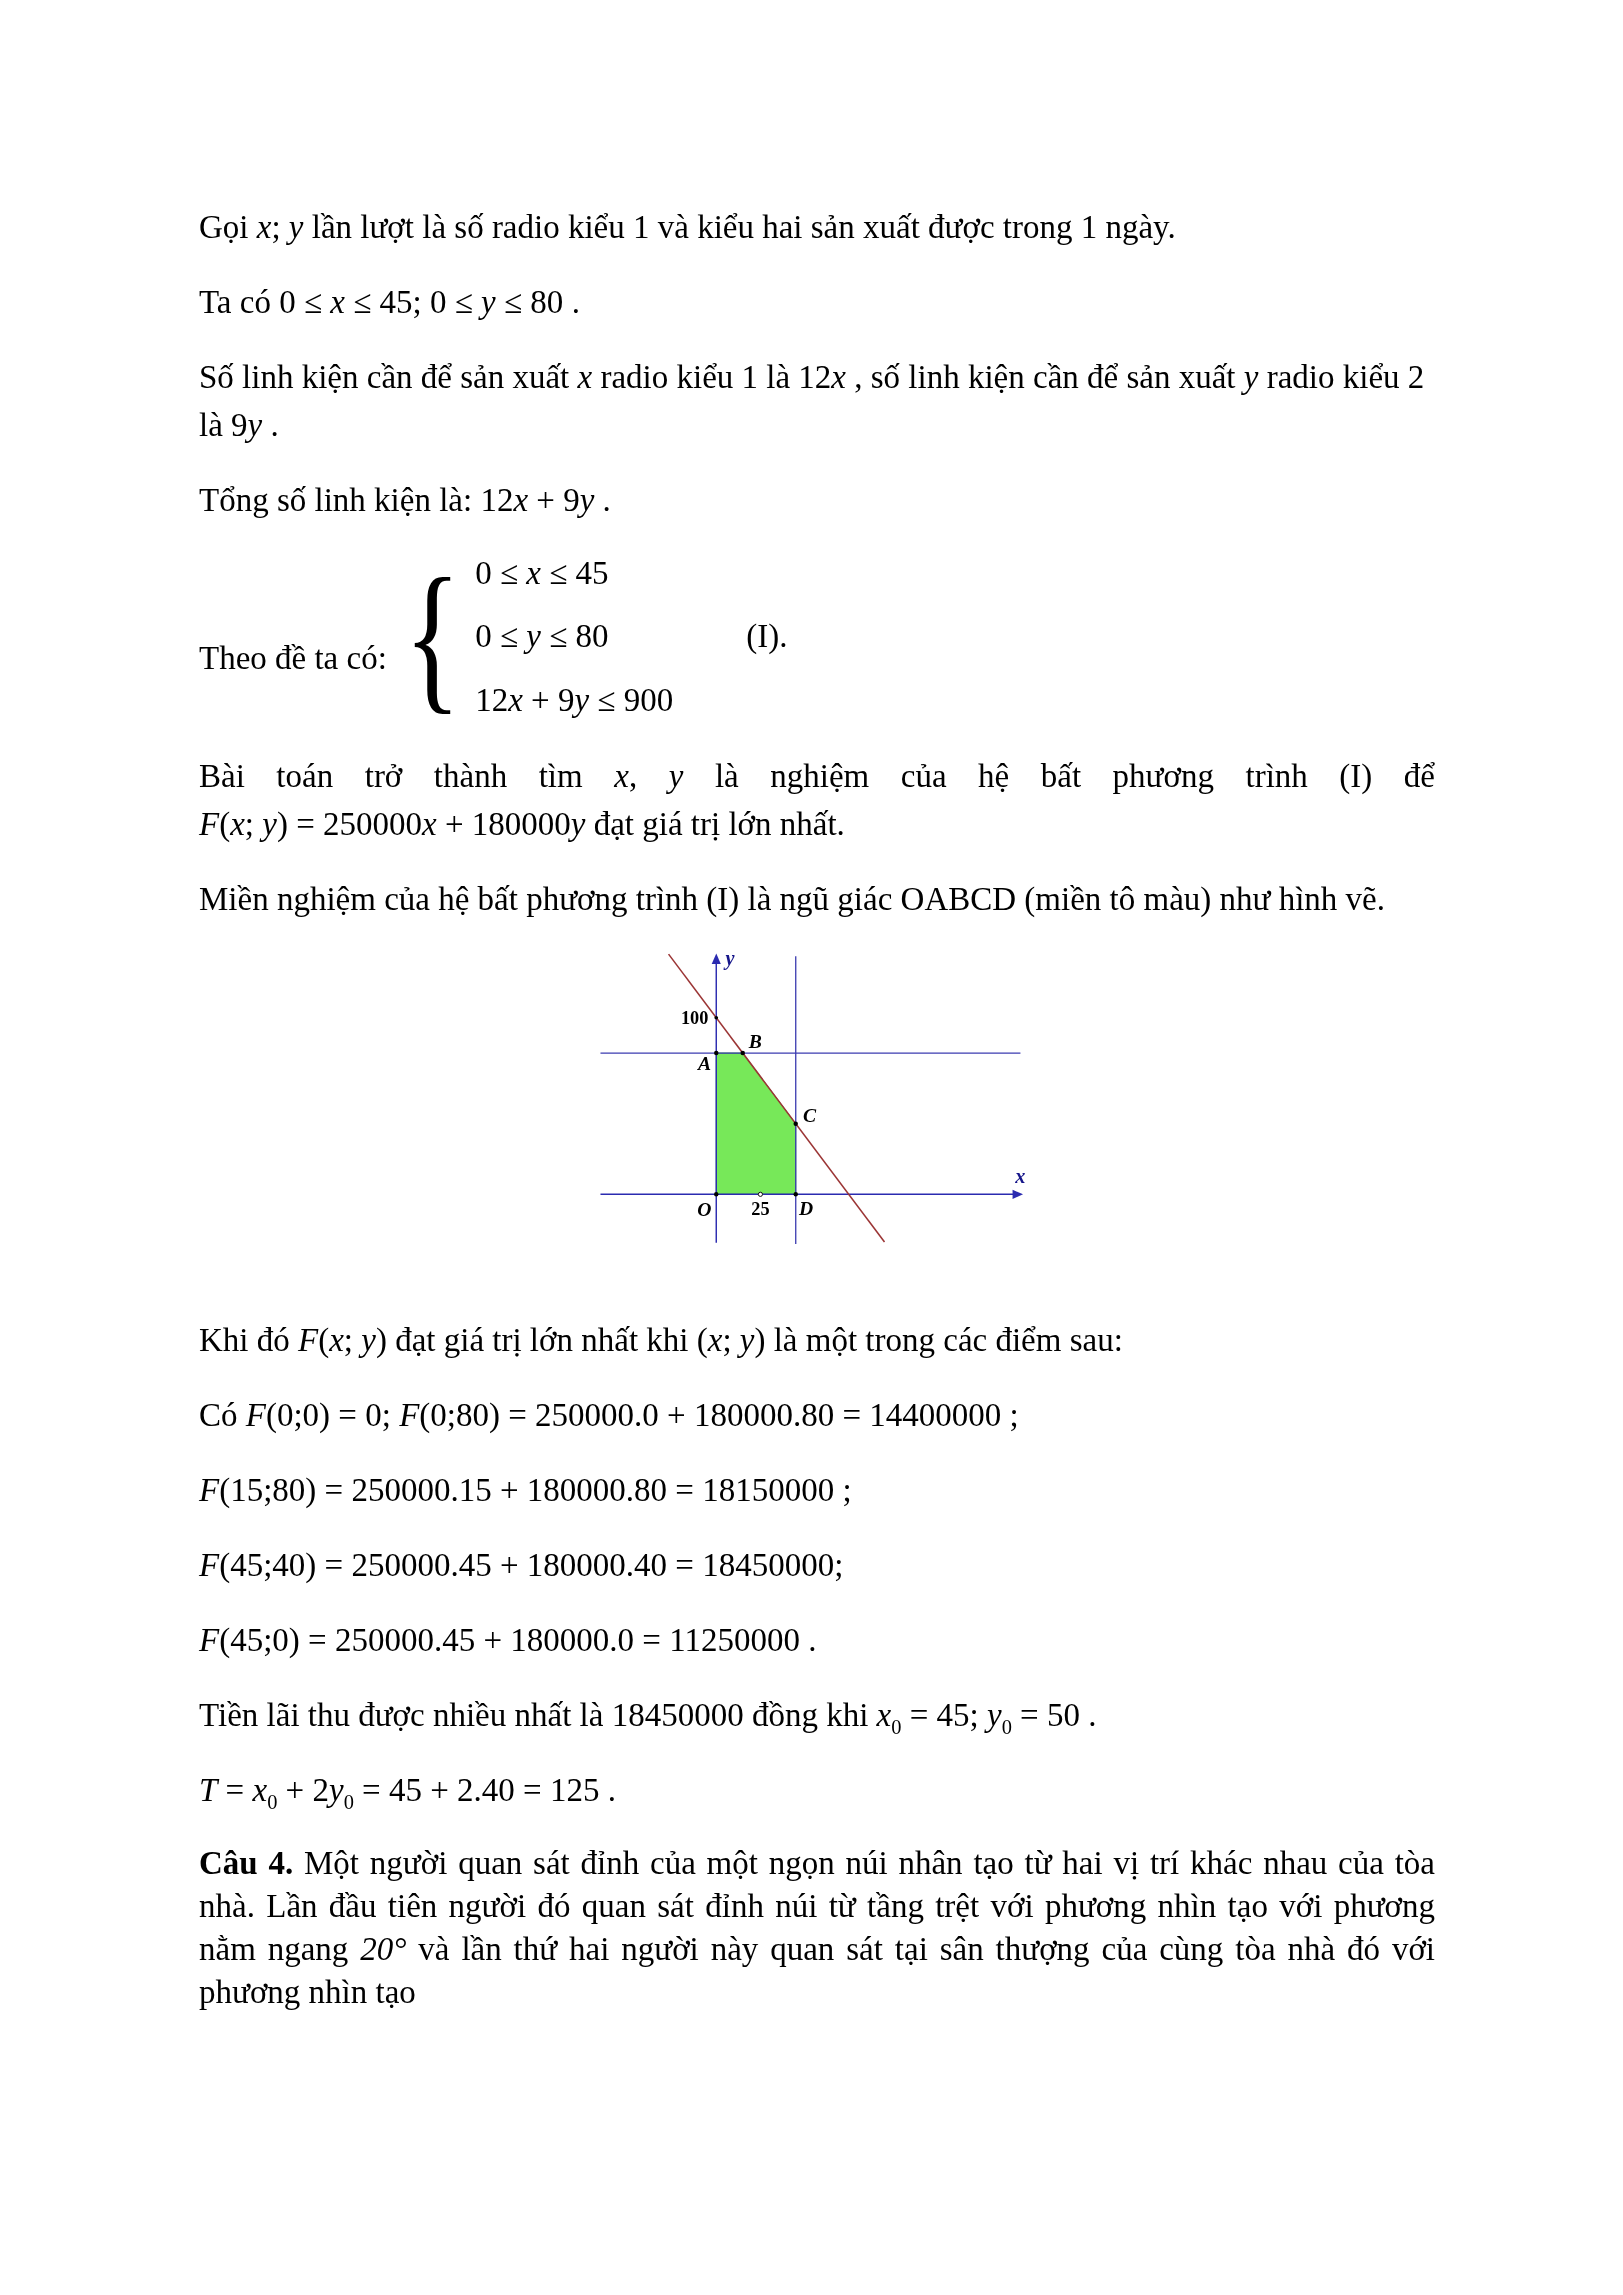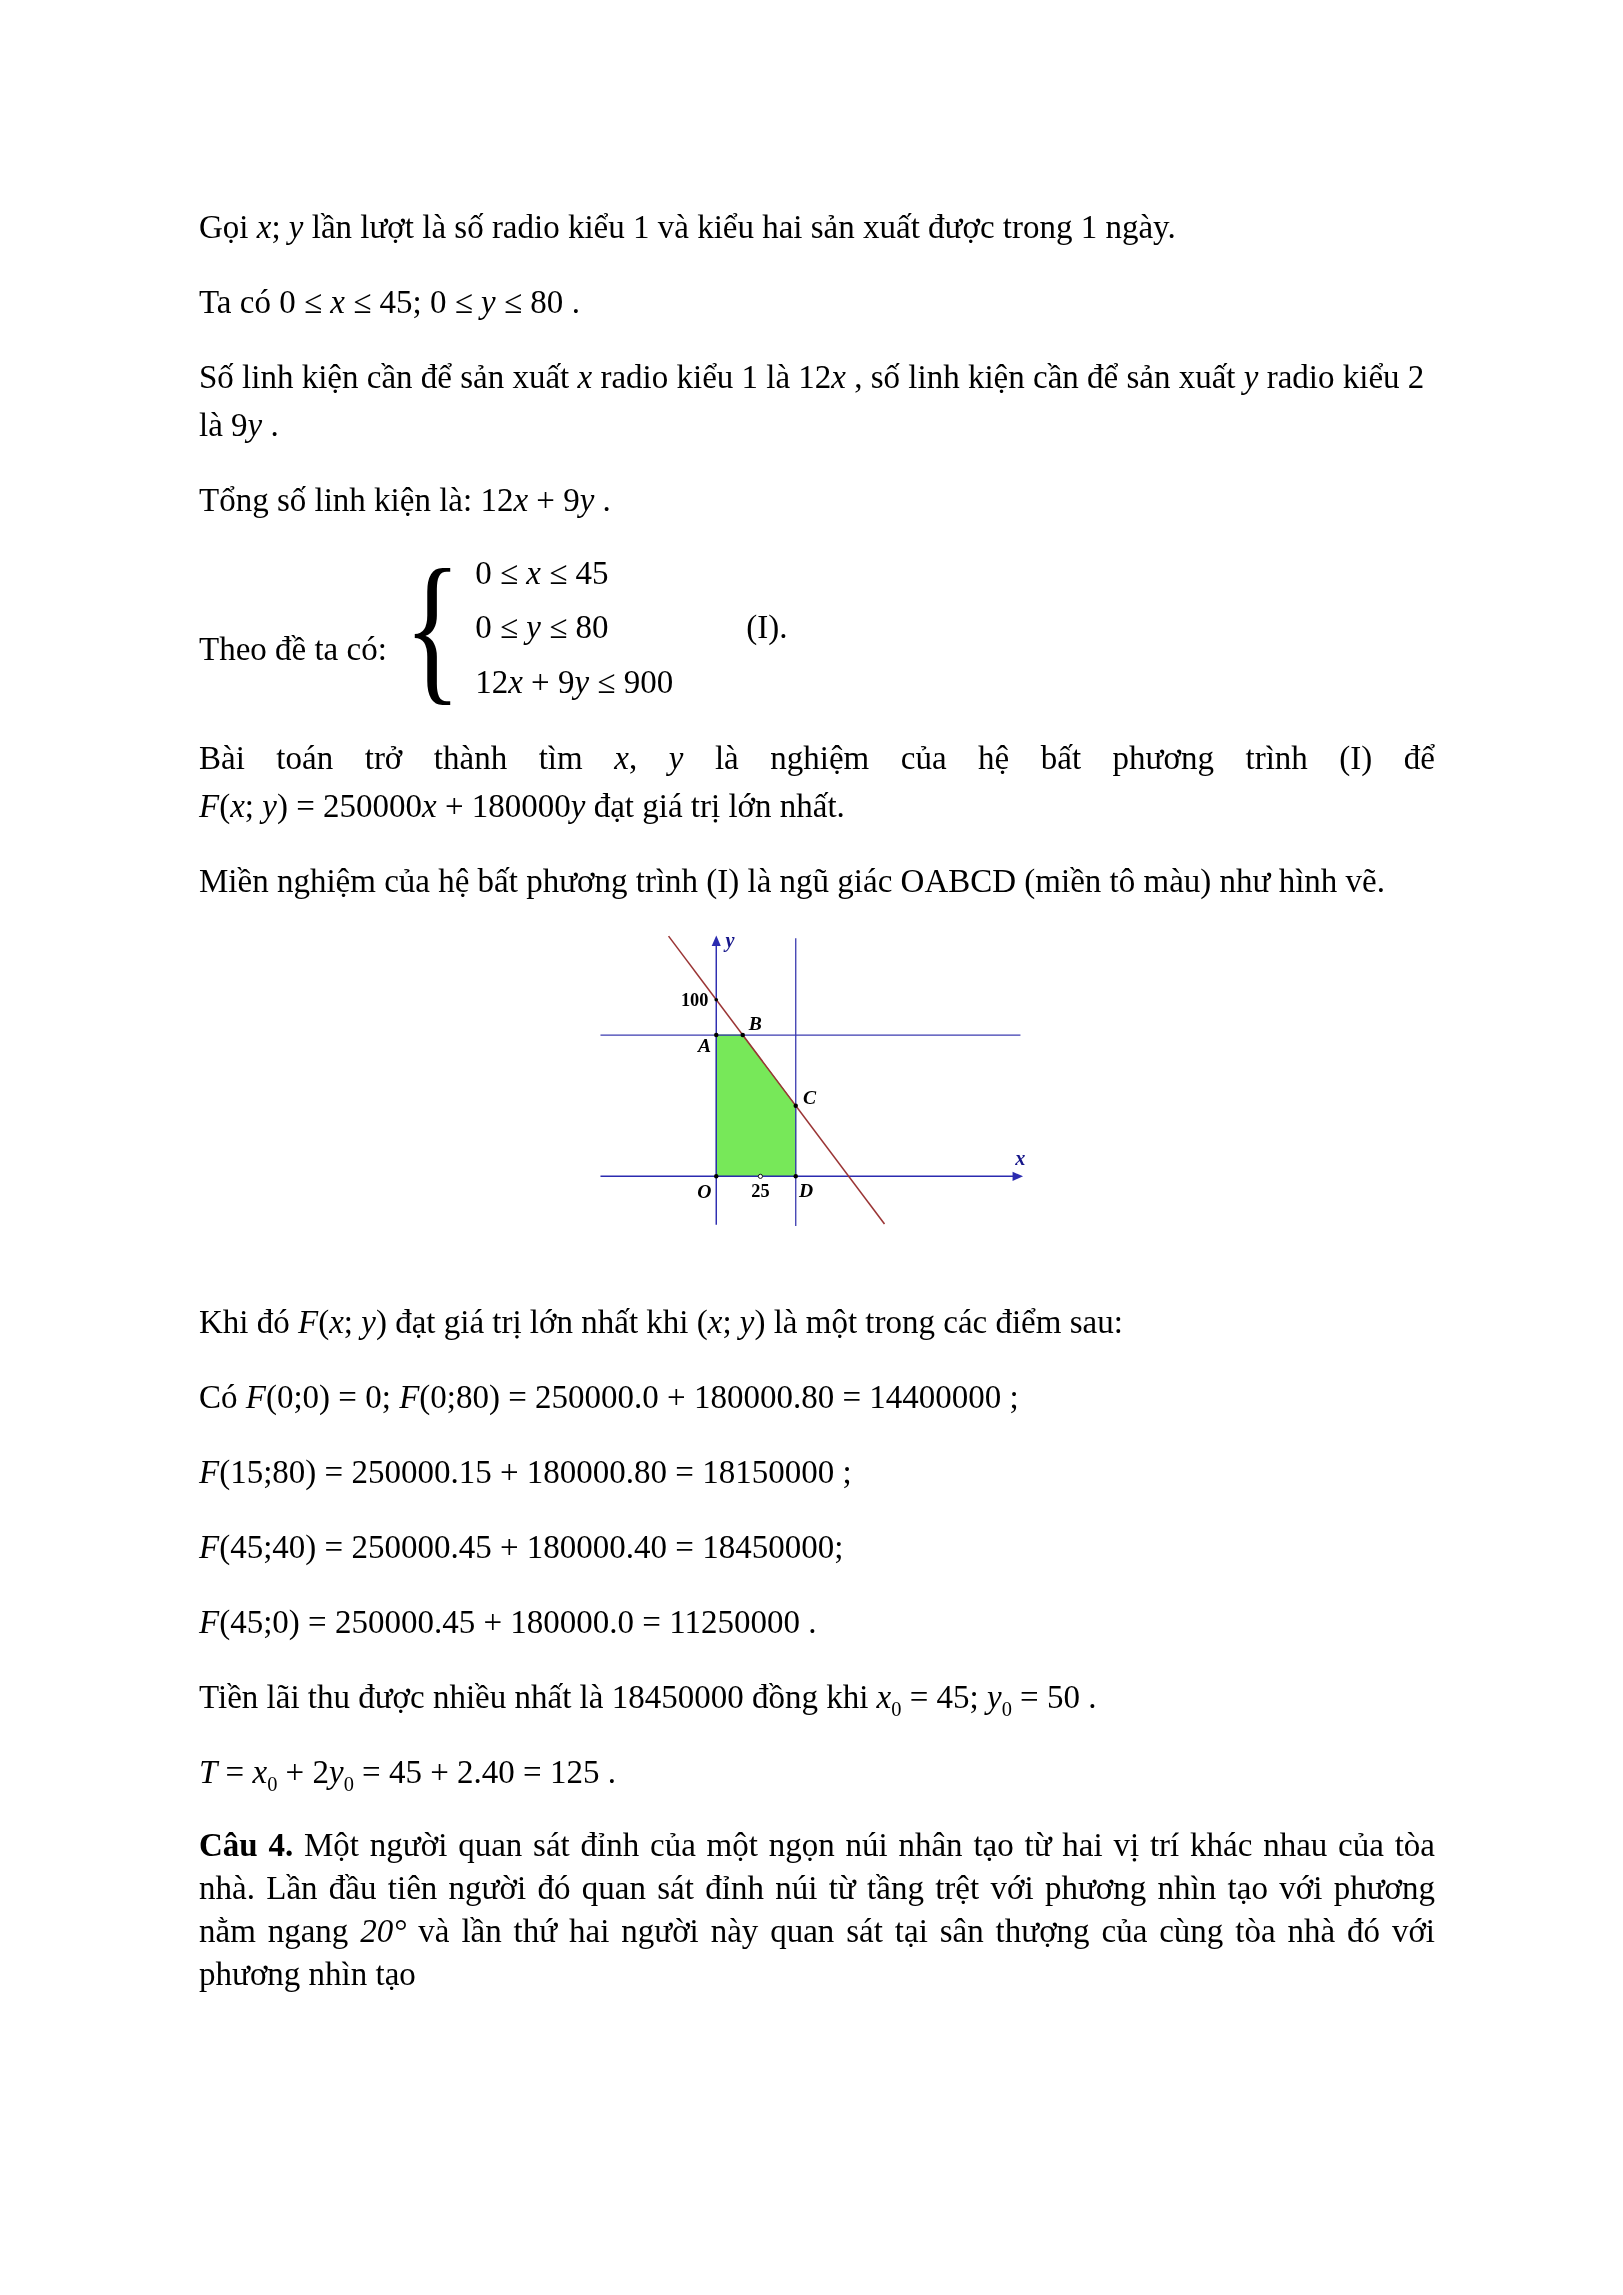--- a/index.html
+++ b/index.html
@@ -19,21 +19,21 @@
   .tight { line-height: 1.3; }
   .r-i { font-style: italic; }
   .r-b { font-weight: bold; }
   .r-sub { vertical-align: sub; font-size: 0.62em; line-height: 0; }
   .system { display: flex; align-items: center; margin: 6.5px 0 31px 0; font-size: 33px; }
   .sys-label { white-space: nowrap; margin-right: 6.5px; margin-top: 44px; }
   .brace {
     font-size: 165px; line-height: 141px; display: inline-block;
     transform: scaleX(0.72); font-weight: 400;
   }
-  .sys-lines { display: flex; flex-direction: column; gap: 12px; line-height: 1.3; margin-left: 2.6px; }
+  .sys-lines { display: flex; flex-direction: column; gap: 21px; line-height: 1.3; margin-left: 2.6px; }
   .sys-tag { margin-left: 73px; }
   .plot-wrap { width: 452px; margin: 2.6px auto 33px auto; }
   svg text { font-family: "Liberation Serif", "DejaVu Serif", serif; }
   .pt-label  { font-style: italic; font-weight: bold; font-size: 30px; fill: #000; }
   .tick-label { font-weight: bold; font-size: 28px; fill: #000; }
   .axis-label { font-style: italic; font-weight: bold; font-size: 31px; fill: #16168a; }
 </style>
 </head>
 <body>
 

